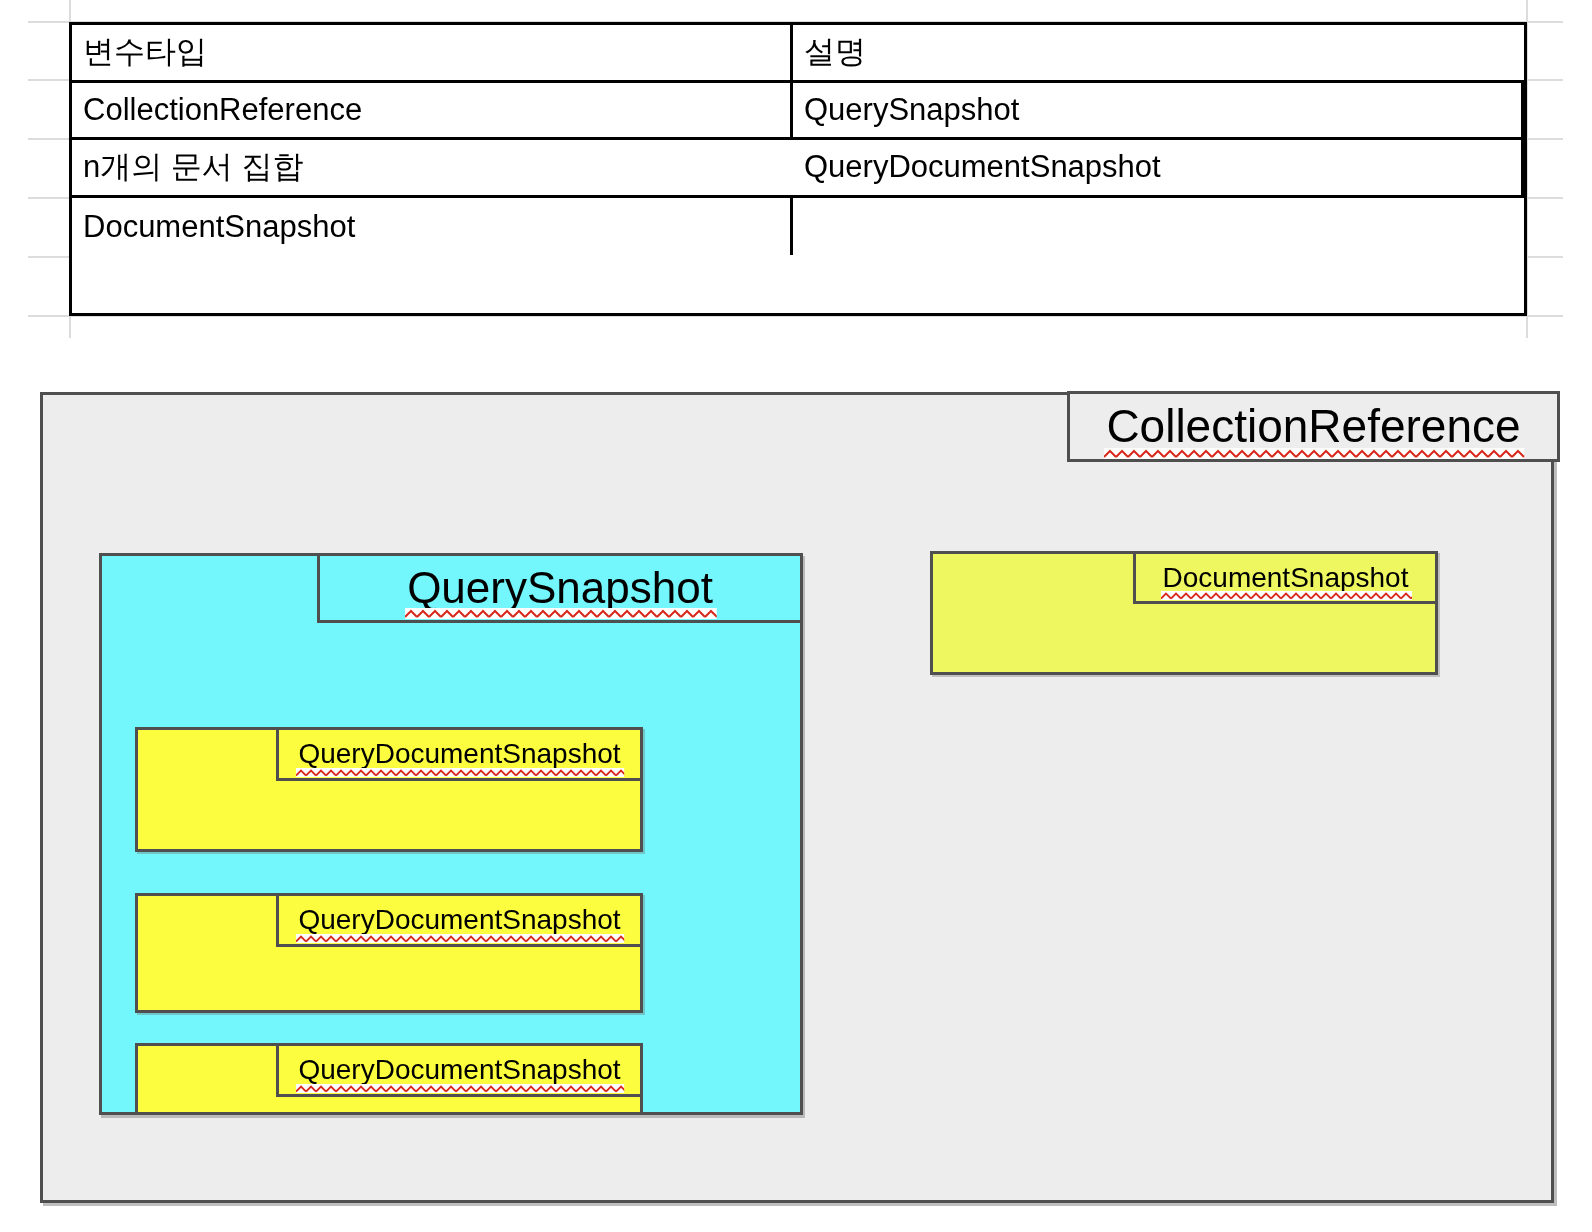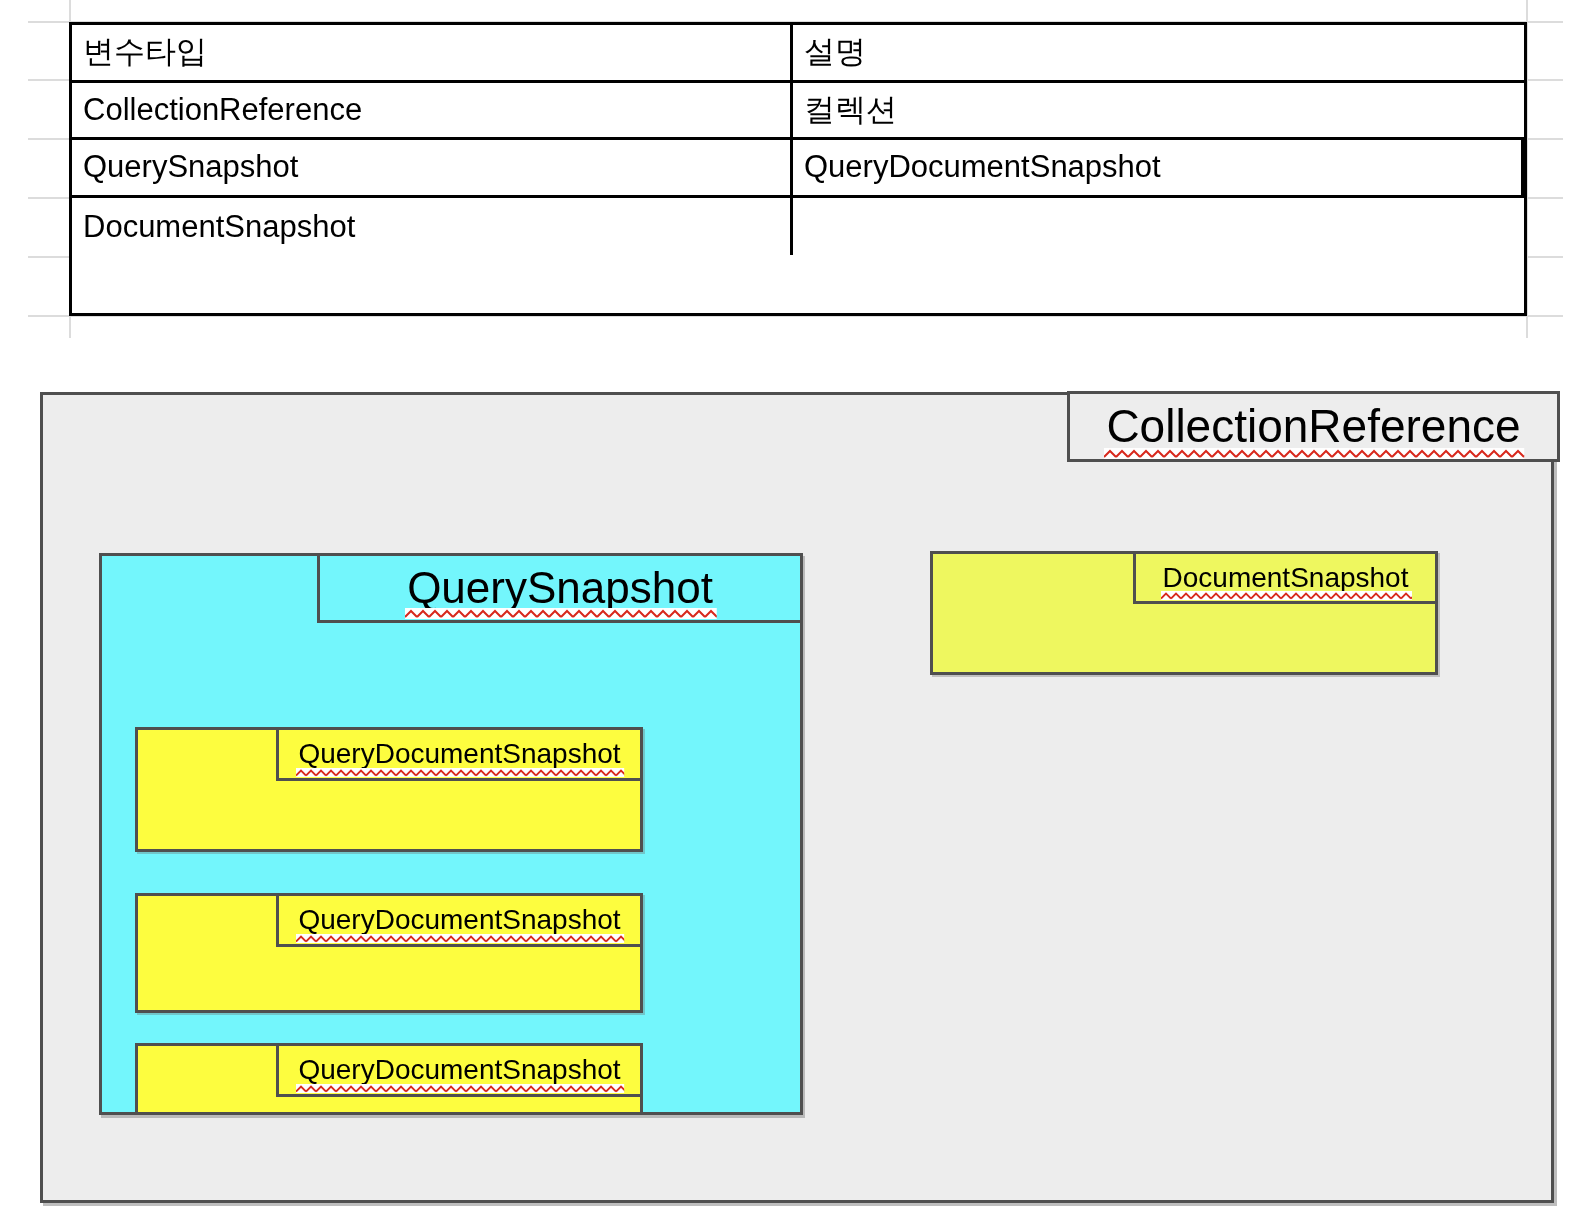--- a/index.html
+++ b/index.html
@@ -109,23 +109,23 @@
   <div class="hline" style="top:256px"></div>
   <div class="hline" style="top:315px"></div>
   <div class="vline" style="left:69px"></div>
   <div class="vline" style="left:1526px"></div>
 
   <div class="sheet-table">
     <div class="td c1">변수타입</div>
     <div class="td c2">설명</div>
 
     <div class="td c1">CollectionReference</div>
-    <div class="td c2">컬렉션</div>
 
     <div class="td c1">QuerySnapshot</div>
+    <div class="td c2">n개의 문서 집합</div>
 
     <div class="td c1">QueryDocumentSnapshot</div>
 
     <div class="td c1 rlast">DocumentSnapshot</div>
   </div>
 
   <div class="dg-container"></div>
 
   <div class="cr-label">
     <span class="lbl">

